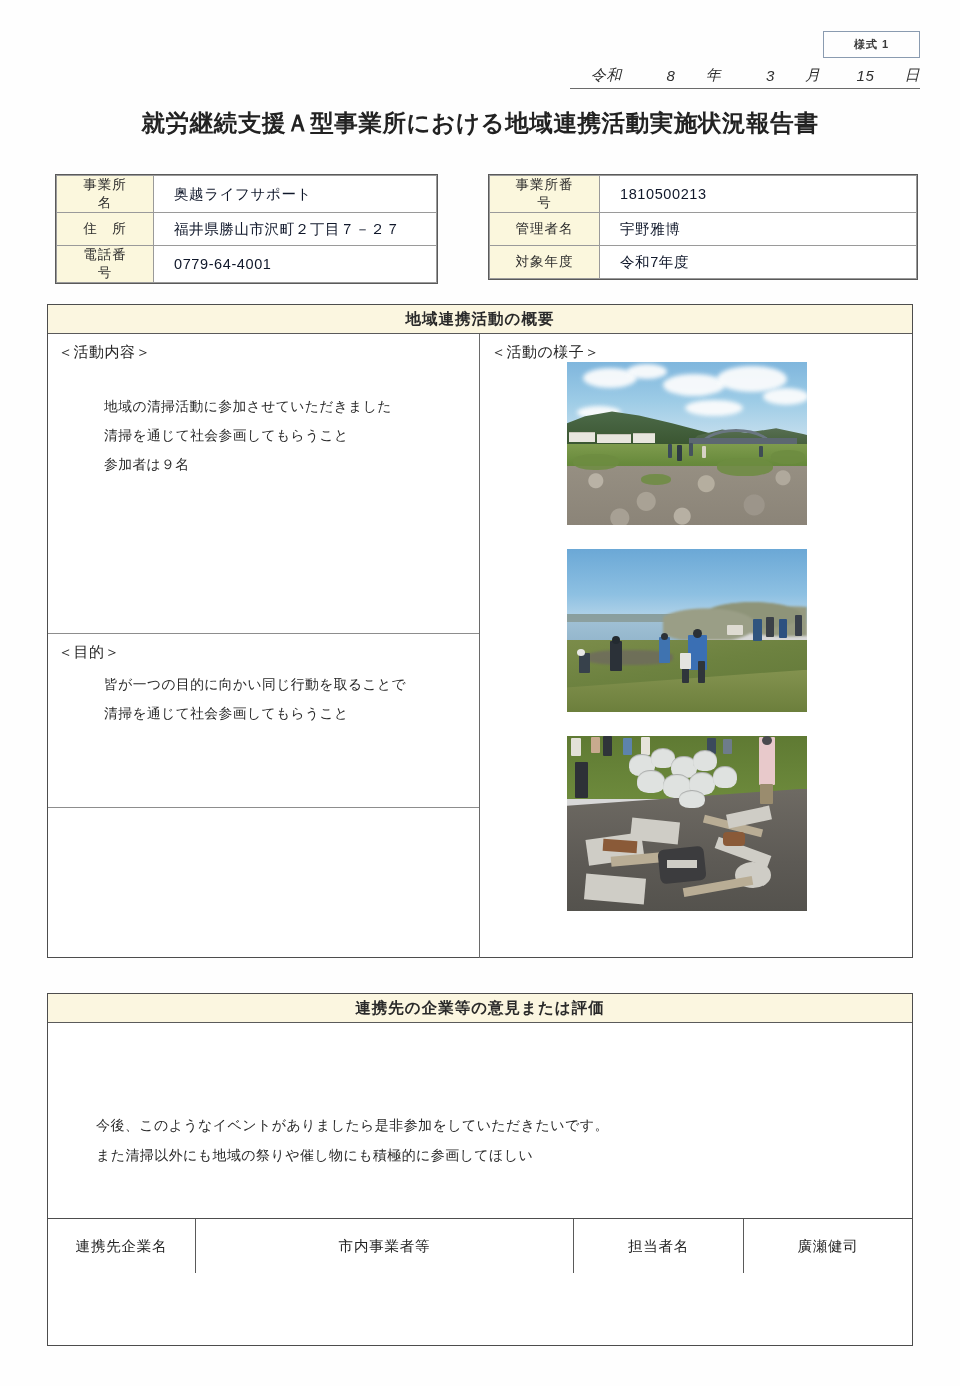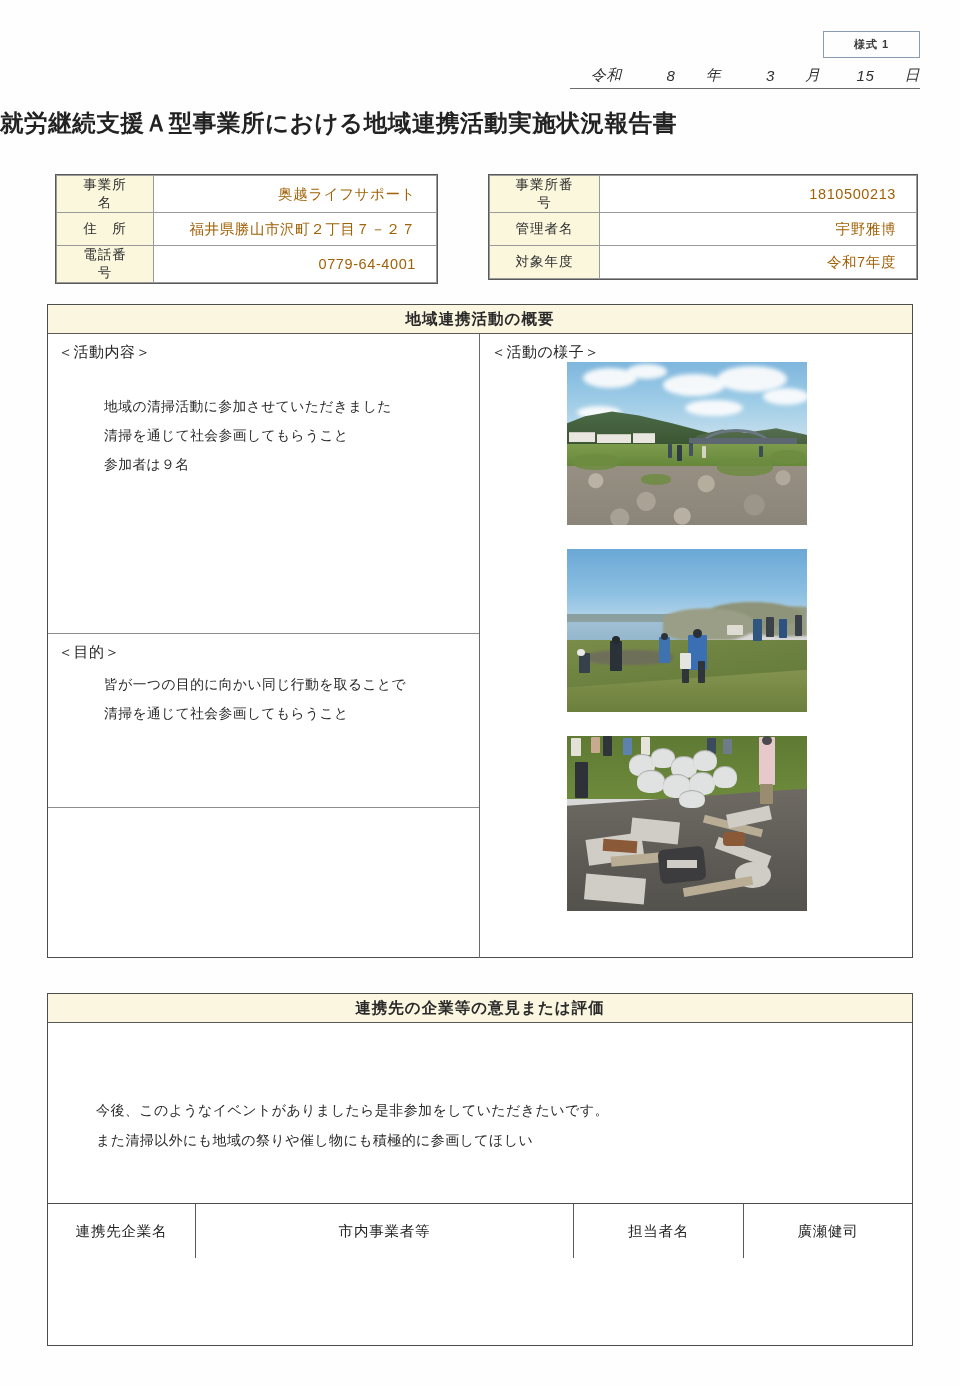--- a/index.html
+++ b/index.html
@@ -57,21 +57,21 @@
   .d-era   { width: 52px; }
   .d-num   { width: 54px; font-weight: normal; }
   .d-unit  { width: 46px; }
 
   
   .doc-title {
     position: absolute;
     left: 0;
     top: 107px;
     width: 960px;
-    text-align: left;
+    text-align: center;
     font-size: 23.5px;
     font-weight: bold;
     letter-spacing: 0.6px;
     color: #222;
   }
 
   
   .info-table {
     position: absolute;
     top: 174px;
@@ -97,23 +97,23 @@
   .info-table td.lbl {
     background: #fbf7dd;
     text-align: center;
     letter-spacing: 1px;
     font-size: 13.5px;
     color: #2d2d2d;
   }
   .info-left td.lbl  { width: 97px; }
   .info-right td.lbl { width: 110px; }
   .info-table td.val {
-    text-align: right;
+    text-align: left;
     background: #ffffff;
-    color: #a16207;
+    color: #0f172a;
     letter-spacing: 0.6px;
   }
   .sp-label { letter-spacing: 7px; padding-left: 7px; }
 
   
   .section {
     position: absolute;
     left: 47px;
     width: 866px;
     border: 1.6px solid #4d4d4d;
@@ -292,21 +292,21 @@
   }
   .debris {
     position:absolute; background:#cfcdc6;
   }
   .debris.dark { background:#3c3c3e; }
   .debris.wood { background:#b9ad95; }
   .debris.rust { background:#8a5a38; }
 
   
   #opinion-section { top: 993px; height: 353px; }
-  #opinion-body { height: 235px; position: relative; }
+  #opinion-body { height: 235px; position: relative; margin-top: 15px; }
   .op-lines {
     position: absolute;
     left: 48px;
     top: 72px;
   }
   .op-line {
     font-size: 14px;
     line-height: 30px;
     color: #2a2a2a;
     letter-spacing: 0.4px;

